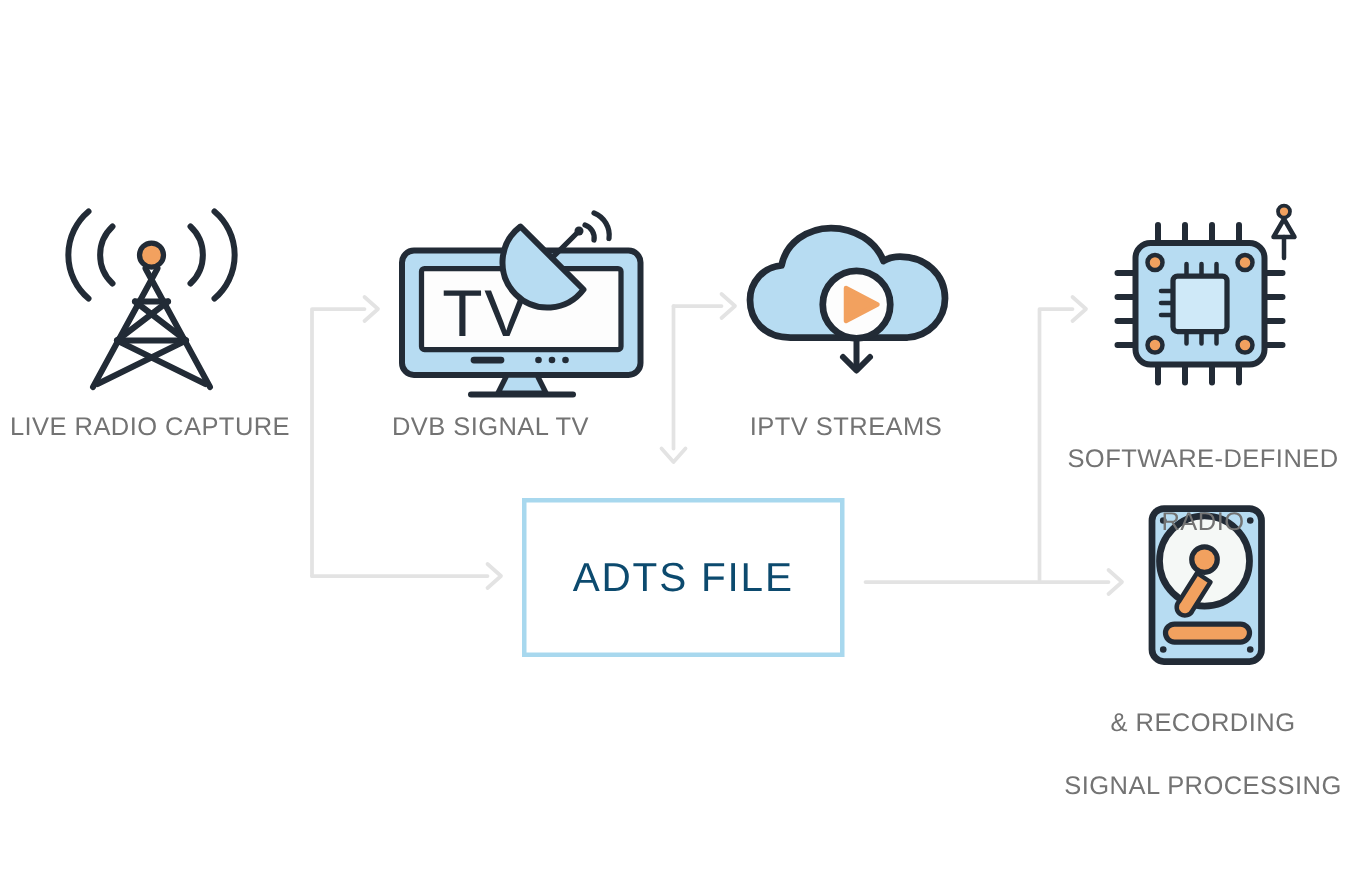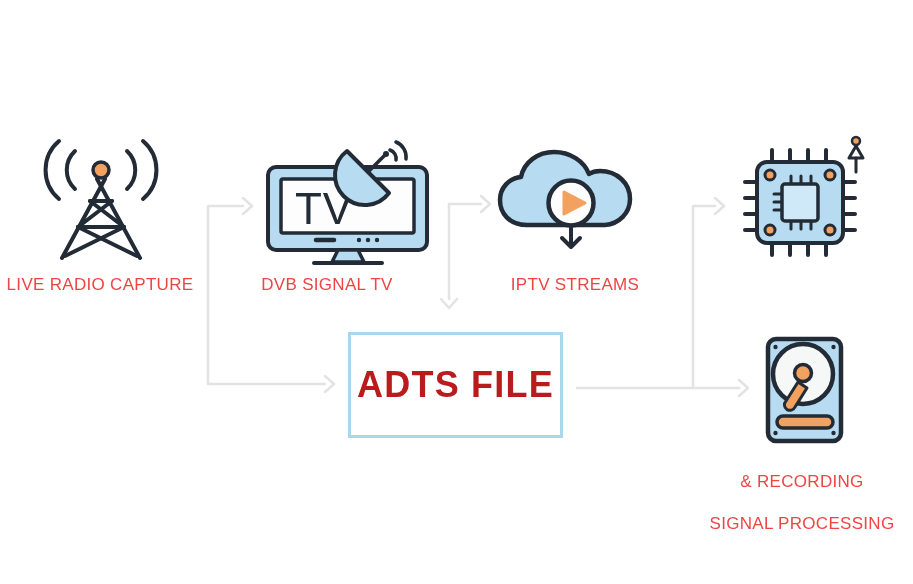--- a/index.html
+++ b/index.html
@@ -1,24 +1,24 @@
 <!DOCTYPE html>
 <html><head>
 <meta charset="utf-8">
 <style>
   html,body{margin:0;padding:0;background:#ffffff;}
   .canvas{position:relative;width:913px;height:584px;background:#ffffff;overflow:hidden;
           font-family:"Liberation Sans","DejaVu Sans",sans-serif;border-radius:28px;}
   .layer{position:absolute;left:0;top:0;}
   .icon-svg{position:absolute;display:block;}
   .node-label{position:absolute;text-align:center;font-size:17px;font-weight:500;
-              color:#ef4444;letter-spacing:0.3px;line-height:21px;white-space:pre-line;}
+              color:#737373;letter-spacing:0.3px;line-height:21px;white-space:pre-line;}
   .adts-box{position:absolute;left:348px;top:332px;width:215px;height:106px;box-sizing:border-box;
             background:#ffffff;border:3px solid #a8d8ee;display:flex;align-items:center;justify-content:center;}
-  .adts-box span{font-size:36px;font-weight:700;color:#b91c1c;letter-spacing:1.2px;}
+  .adts-box span{font-size:27px;font-weight:400;color:#0c4a6e;letter-spacing:1.2px;}
 </style>
 </head>
 <body>
 
 <div class="canvas">
 
   <svg class="layer" width="913" height="584" viewBox="0 0 913 584">
     <g fill="none" stroke="#e3e3e3" stroke-width="2.5" stroke-linecap="round" stroke-linejoin="round">
       <g>
         <path d="M208,384 V206 H243"></path>
@@ -125,19 +125,23 @@
     <circle cx="45" cy="37" r="8.5" fill="#f2a15f" stroke="#222b36" stroke-width="3.5"></circle>
     <rect x="19" y="80" width="56" height="12" rx="6" fill="#f2a15f" stroke="#222b36" stroke-width="3.5"></rect>
   </svg>
 
   <div class="adts-box">
     <span>ADTS FILE</span>
   </div>
 
   <div class="node-label" style="left:0px;top:274px;width:200px;">LIVE RADIO CAPTURE</div>
   <div class="node-label" style="left:237px;top:274px;width:180px;">DVB SIGNAL TV</div>
-  <div class="node-label" style="left:485px;top:274px;width:180px;">IPTV STREAMS</div>
+  <div class="node-label" style="left:474px;top:274px;width:180px;">IPTV STREAMS</div>
+  <div class="node-label" style="left:702px;top:274px;width:200px;">
+    <div>SOFTWARE-DEFINED</div>
+    <div>RADIO</div>
+  </div>
   <div class="node-label" style="left:702px;top:450px;width:200px;">
     <div>&amp; RECORDING</div>
     <div>SIGNAL PROCESSING</div>
   </div>
 
 </div>
 
 </body></html>

